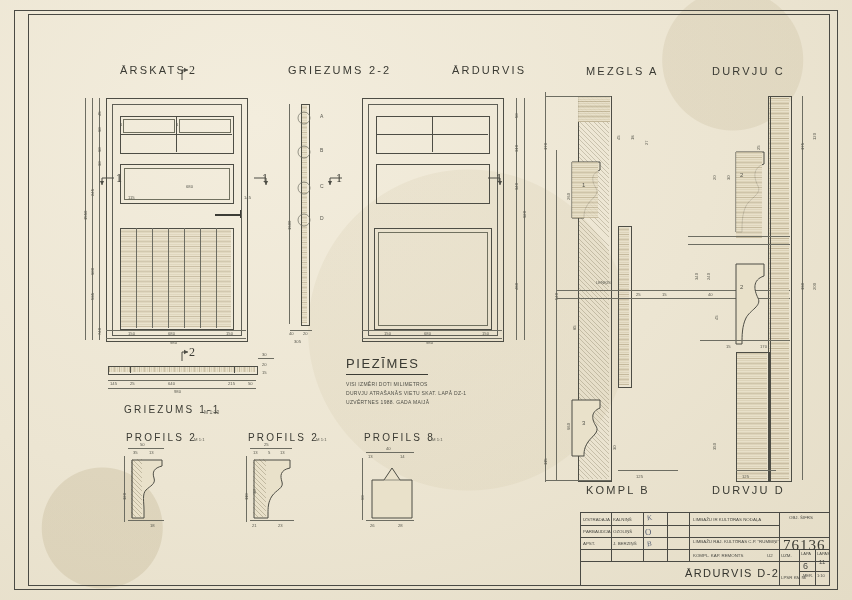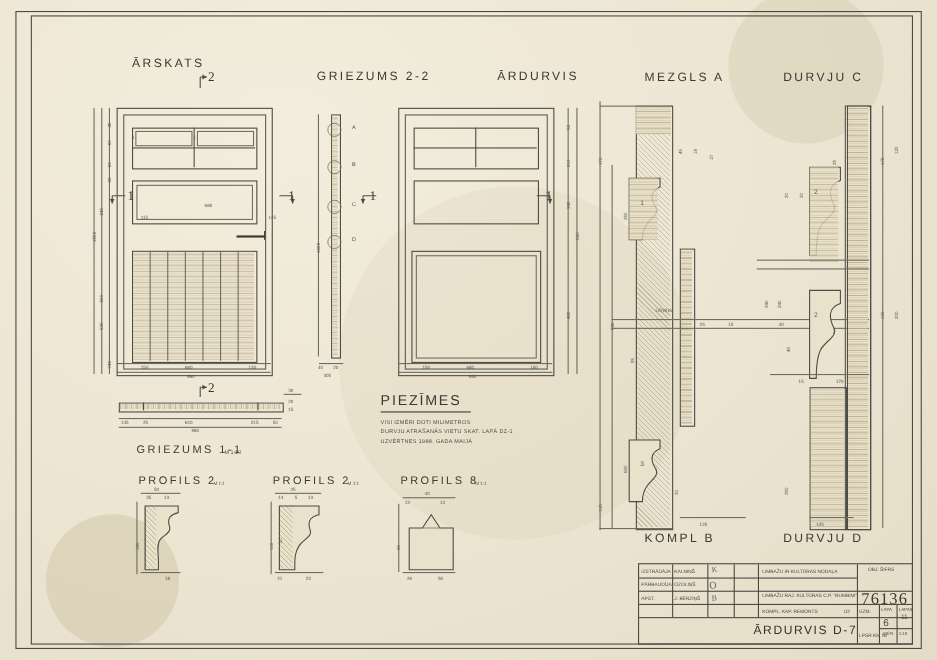--- a/index.html
+++ b/index.html
@@ -78,21 +78,21 @@
   .mark1{position:absolute;font-size:12px;color:#3a3a33;font-family:"Liberation Serif",serif;}
   .rot{transform-origin:0 0;}
 </style>
 </head>
 <body>
 
 <div id="sheet">
   <div class="frame"></div>
   <div class="frame2"></div>
 
-  <div class="ttl" style="left:120px;top:52px">ĀRSKATS</div>
+  <div class="ttl" style="left:120px;top:64px">ĀRSKATS</div>
   <div class="ttl" style="left:288px;top:64px">GRIEZUMS 2-2</div>
   <div class="ttl" style="left:452px;top:64px">ĀRDURVIS</div>
   <div class="ttl" style="left:586px;top:65px">MEZGLS A</div>
   <div class="ttl" style="left:712px;top:65px">DURVJU C</div>
   <div class="ttl" style="left:586px;top:484px">KOMPL B</div>
   <div class="ttl" style="left:712px;top:484px">DURVJU D</div>
 
   <div>
 
     <div class="mark1" style="left:189px;top:63px">2</div>
@@ -454,17 +454,17 @@
 
     <div class="cell" style="left:220px;top:38px;font-size:4px">LAPA</div>
     <div class="cell" style="left:236px;top:38px;font-size:4px">LAPAS</div>
     <div class="cell" style="left:222px;top:48px;font-size:9px">6</div>
     <div class="cell" style="left:238px;top:46px;font-size:6px">11</div>
     <div class="cell" style="left:222px;top:60px;font-size:4px">MĒR.</div>
     <div class="cell" style="left:236px;top:60px;font-size:4px">1:10</div>
 
     <div class="cell" style="left:186px;top:40px;font-size:4.4px">U2</div>
 
-    <div style="position:absolute;left:104px;top:54px;font-size:11px;letter-spacing:1.4px;color:#33332d">ĀRDURVIS D-7</div>
+    <div style="position:absolute;left:104px;top:54px;font-size:11px;letter-spacing:1.4px;color:#33332d">ĀRDURVIS D-2</div>
     <div class="cell" style="left:200px;top:62px">LPSR KM №</div>
   </div>
 
 </div>
 
 </body></html>

